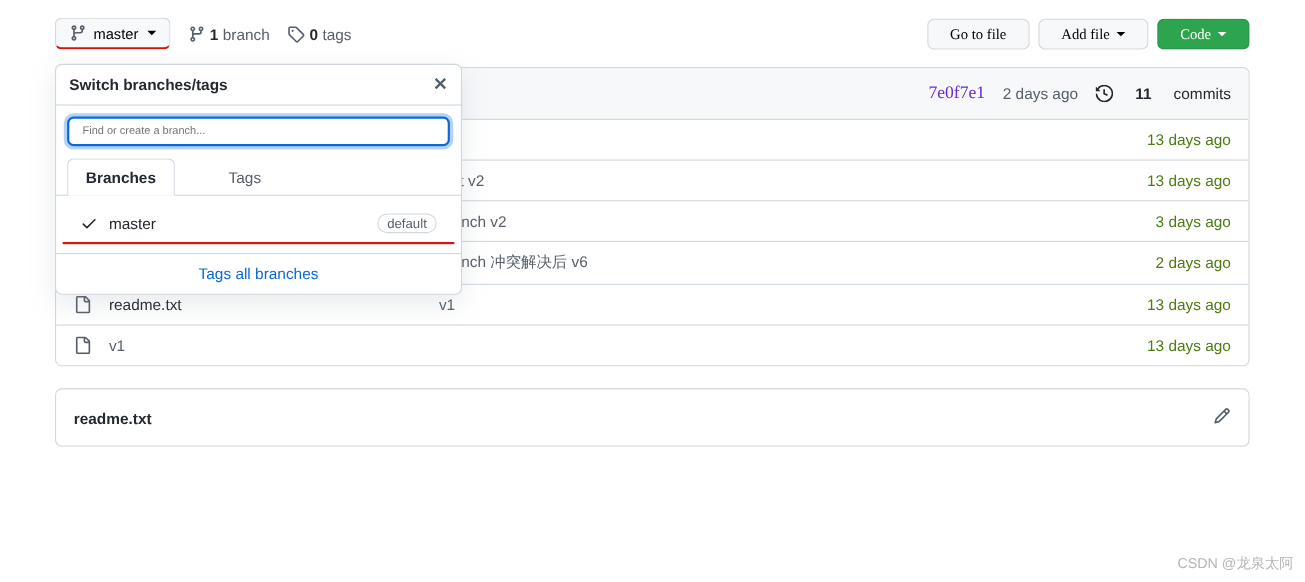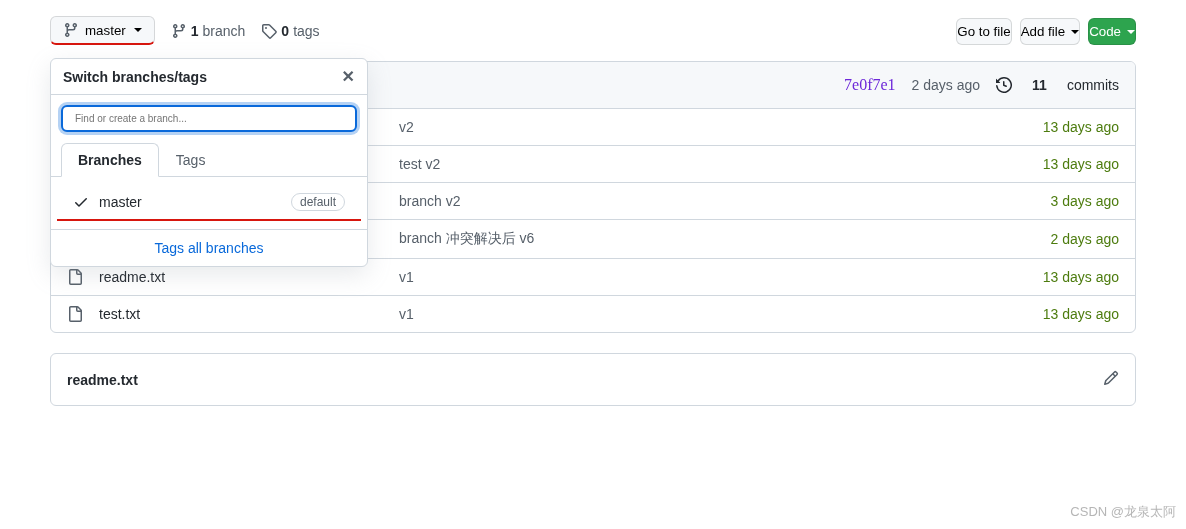--- a/index.html
+++ b/index.html
@@ -41,41 +41,42 @@
       color: #57606a;
     }
     .branch-count svg, .tag-count svg { fill: #57606a; }
     .bold-num { font-weight: 600; color: #24292f; }
     .right-controls {
       margin-left: auto;
       display: flex;
       gap: 8px;
     }
     .btn {
-      padding: 5px 0;
+      padding: 5px 20px;
       border: 1px solid rgba(27,31,36,0.15);
       border-radius: 6px;
       background: #f6f8fa;
       font-weight: 500;
       cursor: pointer;
       display: inline-flex;
       align-items: center;
       gap: 4px;
+      font-family: Liberation Serif, serif;
     }
     .btn-green {
       background: #2da44e;
       color: #fff;
       border-color: rgba(27,31,36,0.15);
     }
     .caret-down { display: inline-block; width: 0; height: 0; border-left: 4px solid transparent; border-right: 4px solid transparent; border-top: 4px solid currentColor; margin-left: 2px; }
     .dropdown-panel {
       position: absolute;
       top: 42px;
       left: 0;
-      width: 318px;
+      width: 370px;
       background: #fff;
       border: 1px solid #d0d7de;
       border-radius: 6px;
       box-shadow: 0 8px 24px rgba(140,149,159,0.2);
       z-index: 100;
     }
     .dropdown-header {
       display: flex;
       justify-content: space-between;
       align-items: center;
@@ -92,20 +93,21 @@
       border-radius: 6px;
       outline: none;
       font-size: 10px;
       box-shadow: 0 0 0 3px rgba(9,105,218,0.3);
     }
     .tab-row {
       display: flex;
       border-bottom: 1px solid #d0d7de;
       margin-top: 0;
       padding: 0 10px;
+      gap: 32px;
     }
     .tab-item {
       padding: 8px 16px;
       border: 1px solid transparent;
       cursor: pointer;
       color: #57606a;
       position: relative;
       top: 1px;
     }
     .tab-item.active {
@@ -317,21 +319,20 @@
       <a class="file-name">readme.txt</a>
       <a class="file-msg">v1</a>
       <span class="file-time">13 days ago</span>
     </div>
     <div class="file-row">
       <span class="file-icon">
           <svg width="16" height="16" viewBox="0 0 16 16" fill="#57606a">
             <path d="M2 1.75C2 .784 2.784 0 3.75 0h6.586c.464 0 .909.184 1.237.513l2.914 2.914c.329.328.513.773.513 1.237v9.586A1.75 1.75 0 0 1 13.25 16h-9.5A1.75 1.75 0 0 1 2 14.25V1.75zm1.75-.25a.25.25 0 0 0-.25.25v12.5c0 .138.112.25.25.25h9.5a.25.25 0 0 0 .25-.25V6h-2.75A1.75 1.75 0 0 1 9 4.25V1.5H3.75zm6.75.062V4.25c0 .138.112.25.25.25h2.688a.252.252 0 0 0-.011-.013l-2.914-2.914a.272.272 0 0 0-.013-.011z"></path>
           </svg>
         </span>
-      <a class="file-name">test.txt</a>
       <a class="file-msg">v1</a>
       <span class="file-time">13 days ago</span>
     </div>
   </div>
 </div>
 
 <div class="readme-box">
   <span class="title">readme.txt</span>
   <span class="pencil">
     <svg width="16" height="16" viewBox="0 0 16 16" fill="#57606a">

